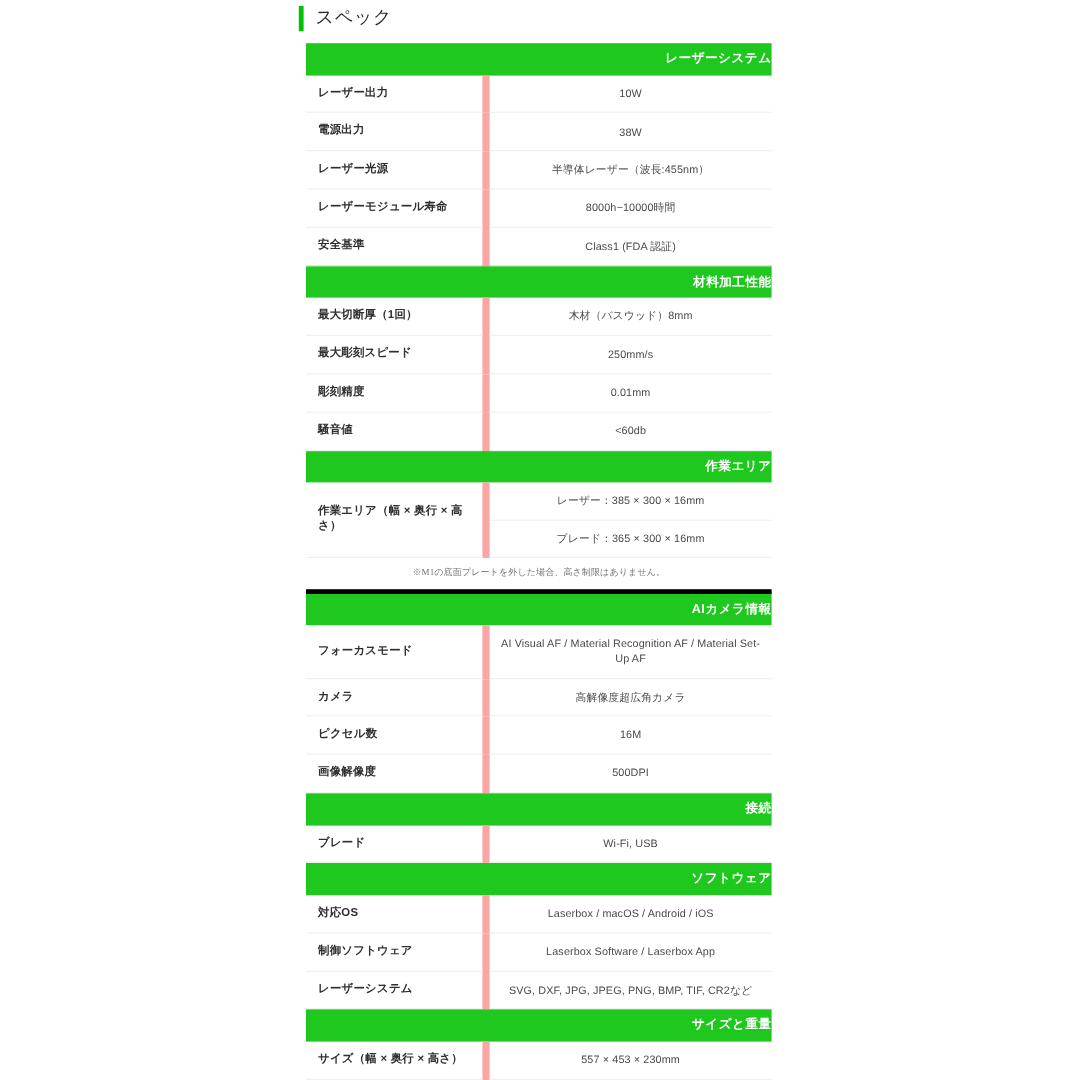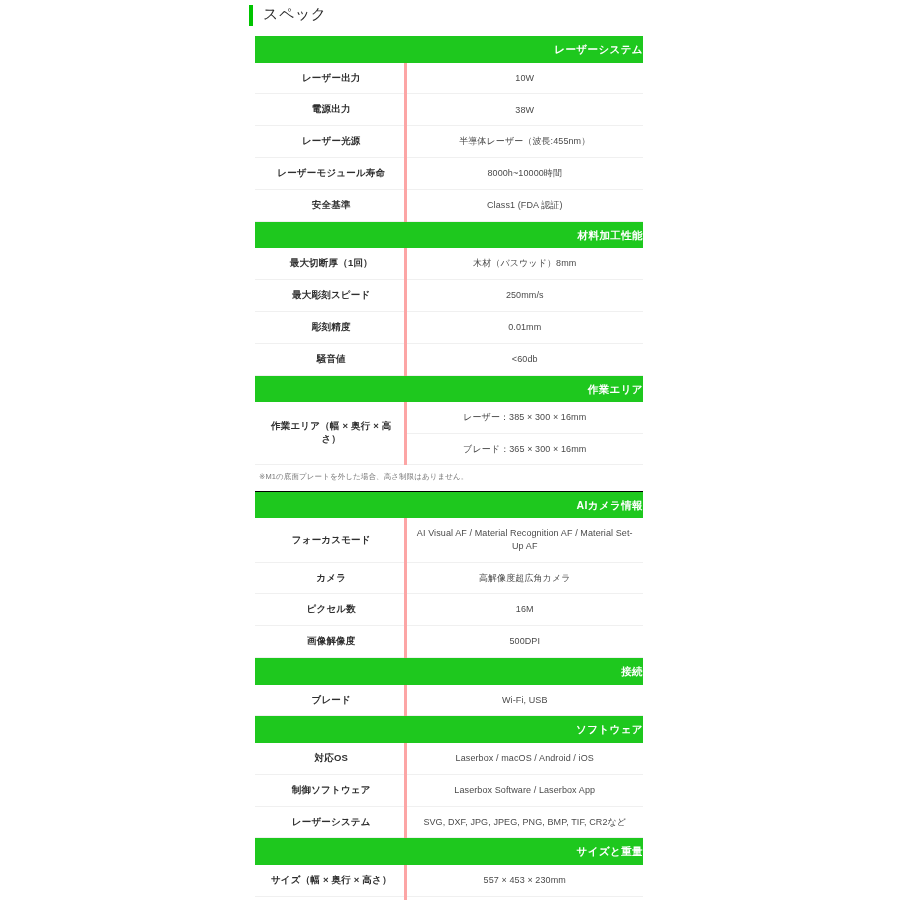--- a/index.html
+++ b/index.html
@@ -73,25 +73,25 @@
     padding: 7px 0 7px 10px;
     letter-spacing: 0.4px;
     line-height: 1.2;
     border: none;
   }
 
   tr.data-row > th.label {
     font-size: 9.5px;
     font-weight: bold;
     color: #2f2f2f;
-    text-align: center;
+    text-align: left;
     padding: 9px 6px 9px 10px;
     line-height: 1.35;
     border-bottom: 1px solid #f0f0f0;
-    border-right: 3px solid #fca5a5;
+    border-right: 6px solid #fca5a5;
     vertical-align: middle;
     letter-spacing: 0.2px;
   }
   tr.data-row > td.value {
     font-size: 9px;
     font-weight: 400;
     color: #4a4a4a;
     text-align: center;
     padding: 9px 8px;
     line-height: 1.4;
@@ -109,25 +109,26 @@
     border-bottom: 1px solid #f0f0f0;
   }
   td.value.sub-top {
     border-bottom: 1px solid #f4f4f4;
   }
 
   
   tr.note-row > td.note {
     font-size: 7.5px;
     color: #777777;
-    text-align: left;
+    text-align: center;
     padding: 7px 4px 8px 4px;
-    border-bottom: 1px solid #000000;
+    border-bottom: 4px solid #000000;
     line-height: 1.4;
     letter-spacing: 0.1px;
+    font-family: Liberation Serif, serif;
   }
 </style>
 </head>
 <body>
 
 <div class="page">
 
   <div class="spec-title-wrap">
     <span class="title-accent"></span>
     <span class="spec-title">スペック</span>

